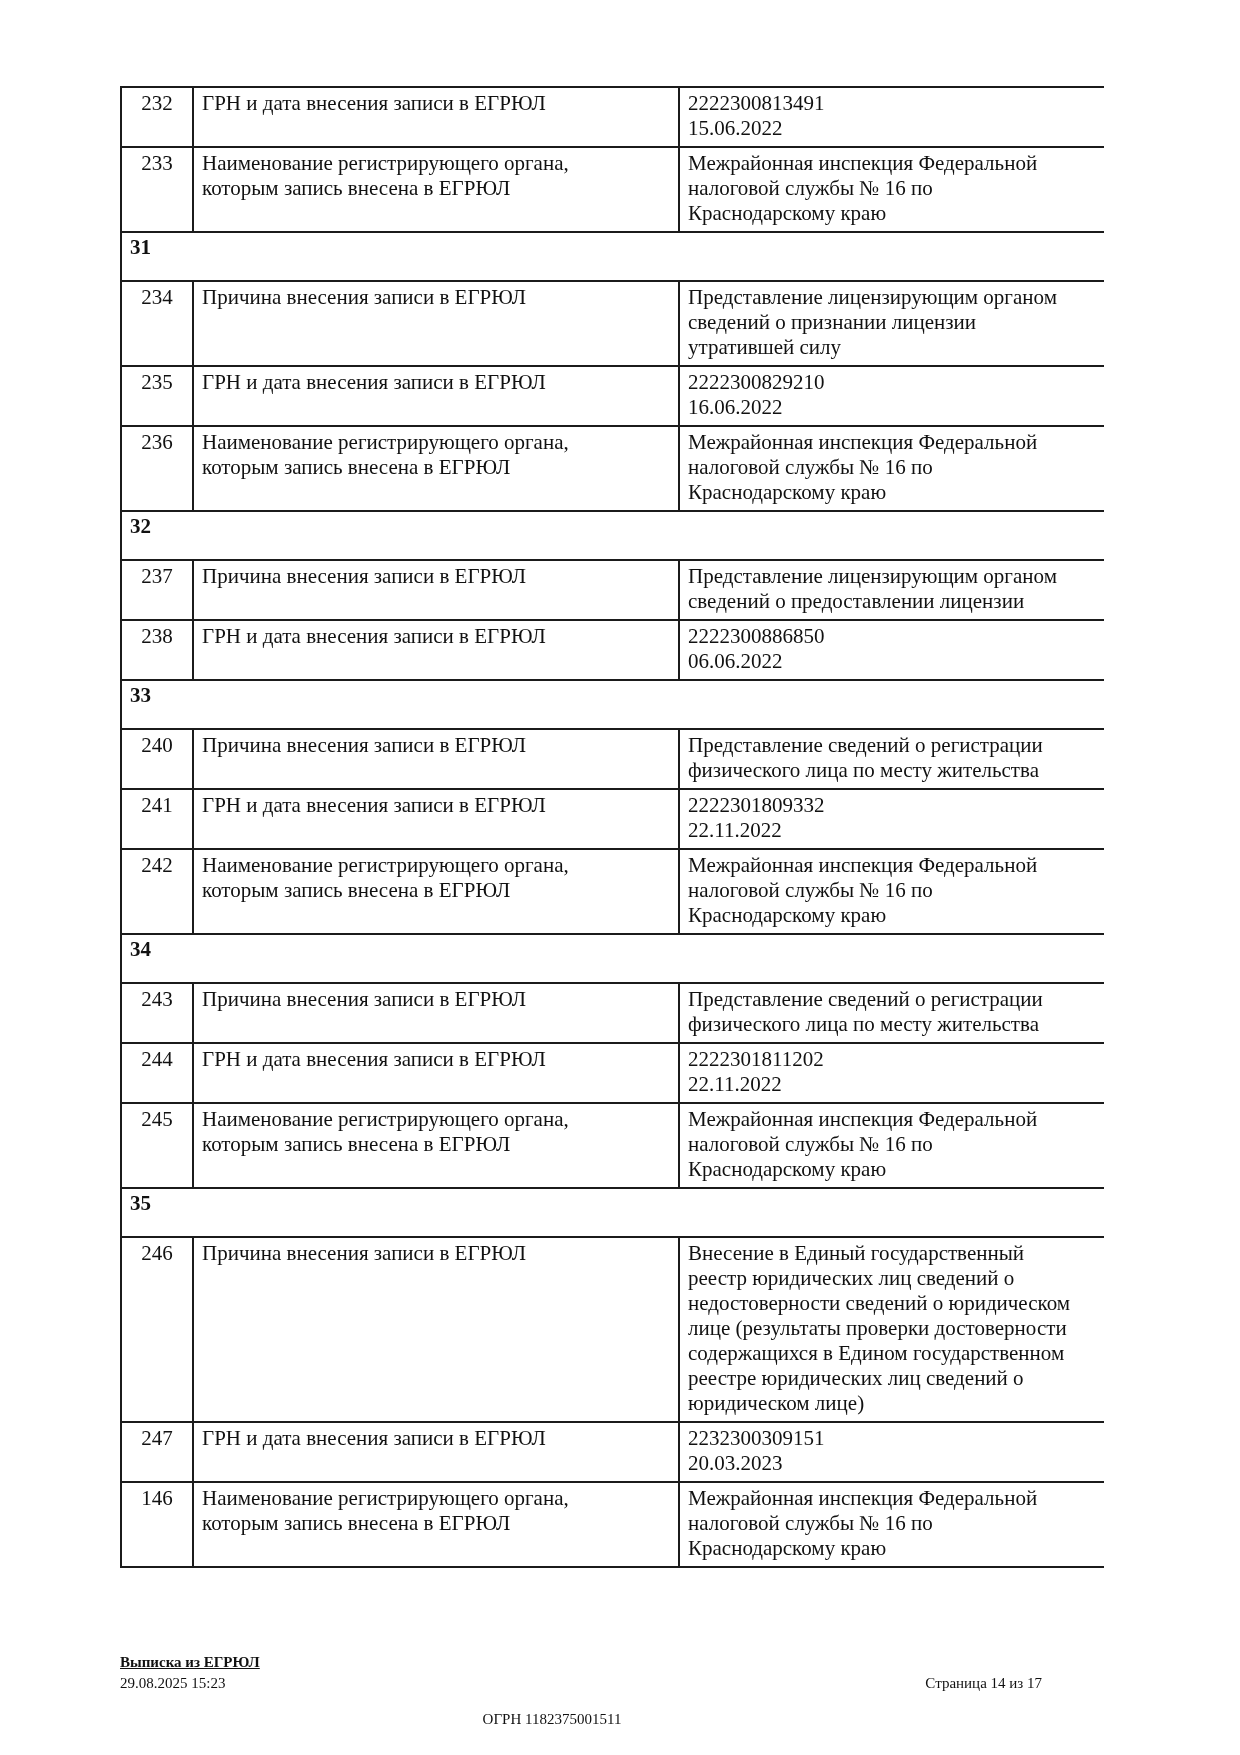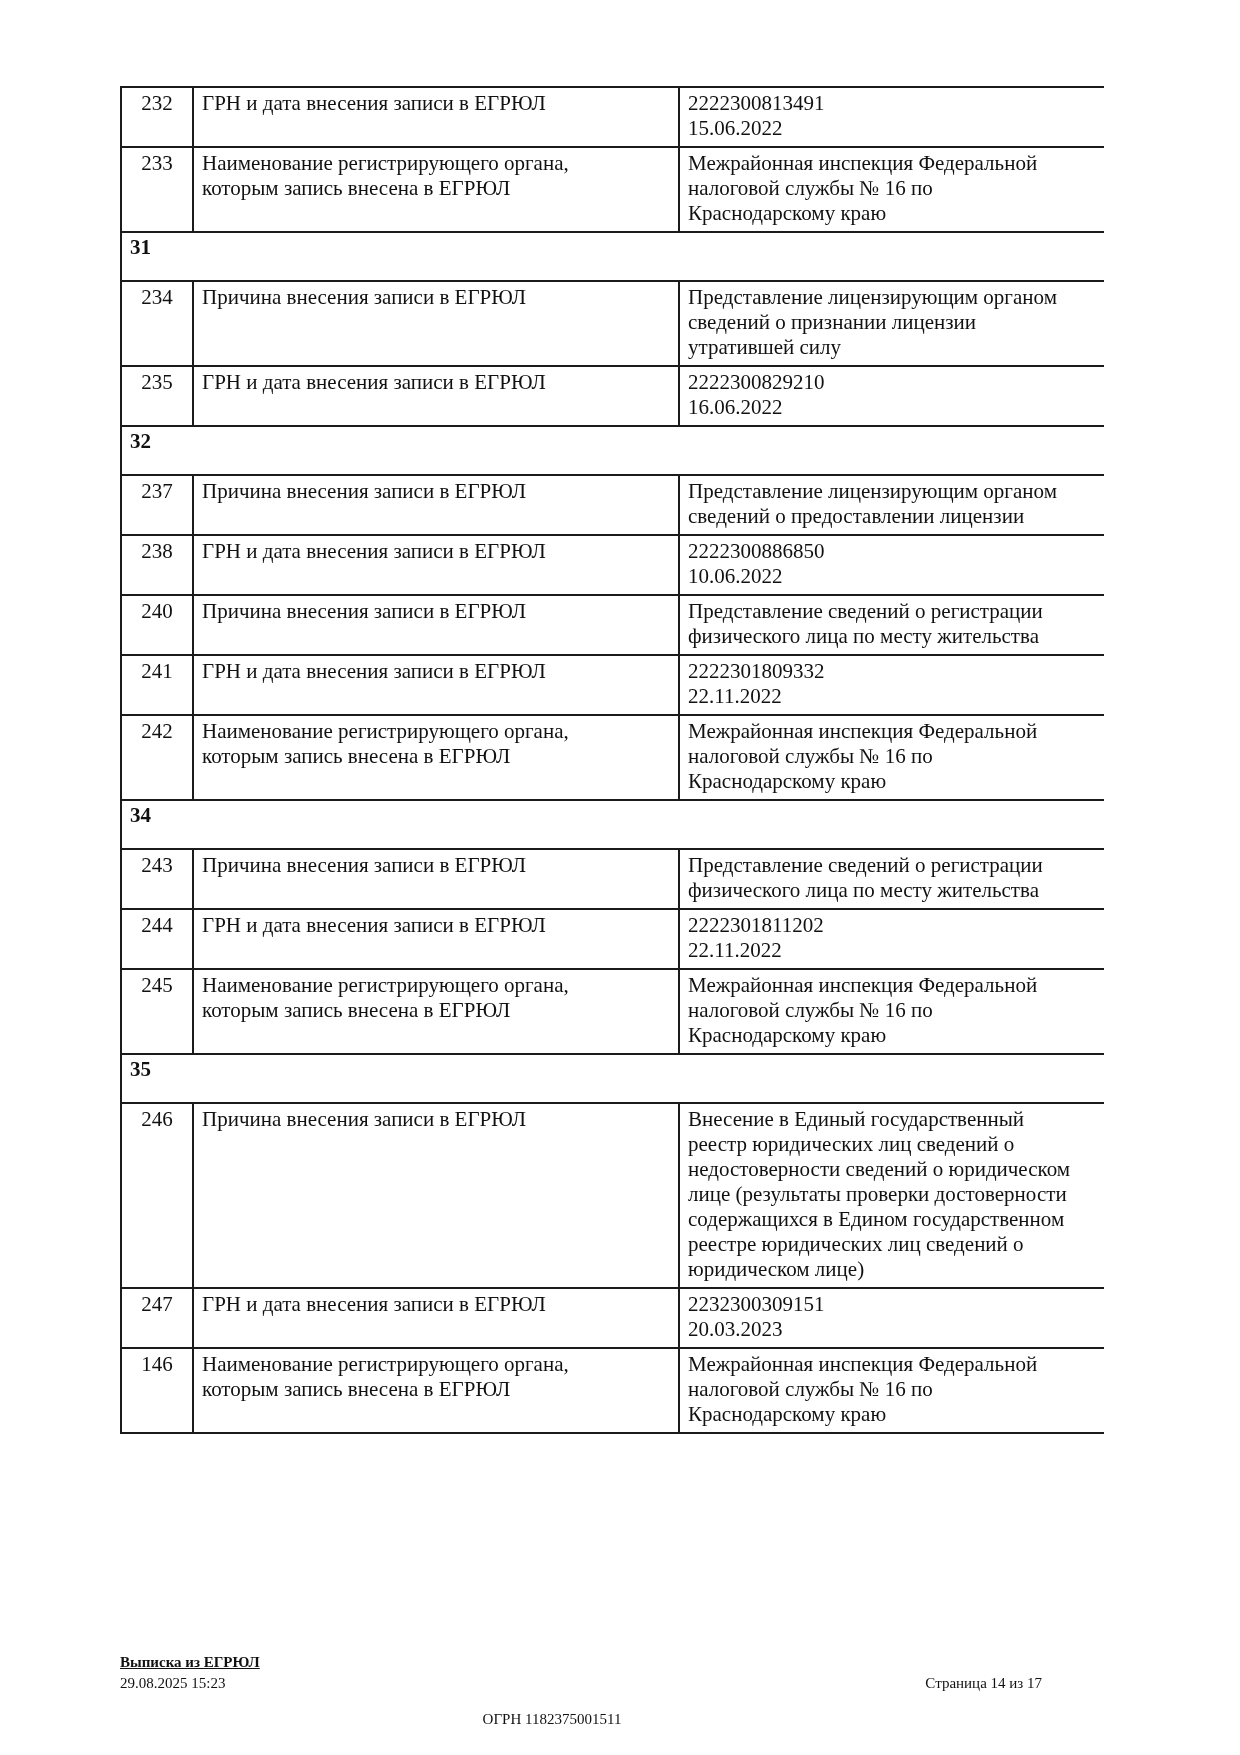--- a/index.html
+++ b/index.html
@@ -113,34 +113,45 @@
           <td class="value-cell">Представление лицензирующим органом
 сведений о признании лицензии
 утратившей силу</td>
         </tr>
         <tr>
           <td class="num-cell">235</td>
           <td class="field-cell">ГРН и дата внесения записи в ЕГРЮЛ</td>
           <td class="value-cell">2222300829210
 16.06.2022</td>
         </tr>
+        <tr>
+          <td class="num-cell">236</td>
+          <td class="field-cell">Наименование регистрирующего органа,
+которым запись внесена в ЕГРЮЛ</td>
+          <td class="value-cell">Межрайонная инспекция Федеральной
+налоговой службы № 16 по
+Краснодарскому краю</td>
+        </tr>
         <tr class="section-row">
           <td colspan="3">32</td>
         </tr>
         <tr>
           <td class="num-cell">237</td>
           <td class="field-cell">Причина внесения записи в ЕГРЮЛ</td>
           <td class="value-cell">Представление лицензирующим органом
 сведений о предоставлении лицензии</td>
         </tr>
         <tr>
           <td class="num-cell">238</td>
           <td class="field-cell">ГРН и дата внесения записи в ЕГРЮЛ</td>
           <td class="value-cell">2222300886850
-10.06.2022</td>
+06.06.2022</td>
+        </tr>
+        <tr class="section-row">
+          <td colspan="3">33</td>
         </tr>
         <tr>
           <td class="num-cell">240</td>
           <td class="field-cell">Причина внесения записи в ЕГРЮЛ</td>
           <td class="value-cell">Представление сведений о регистрации
 физического лица по месту жительства</td>
         </tr>
         <tr>
           <td class="num-cell">241</td>
           <td class="field-cell">ГРН и дата внесения записи в ЕГРЮЛ</td>

